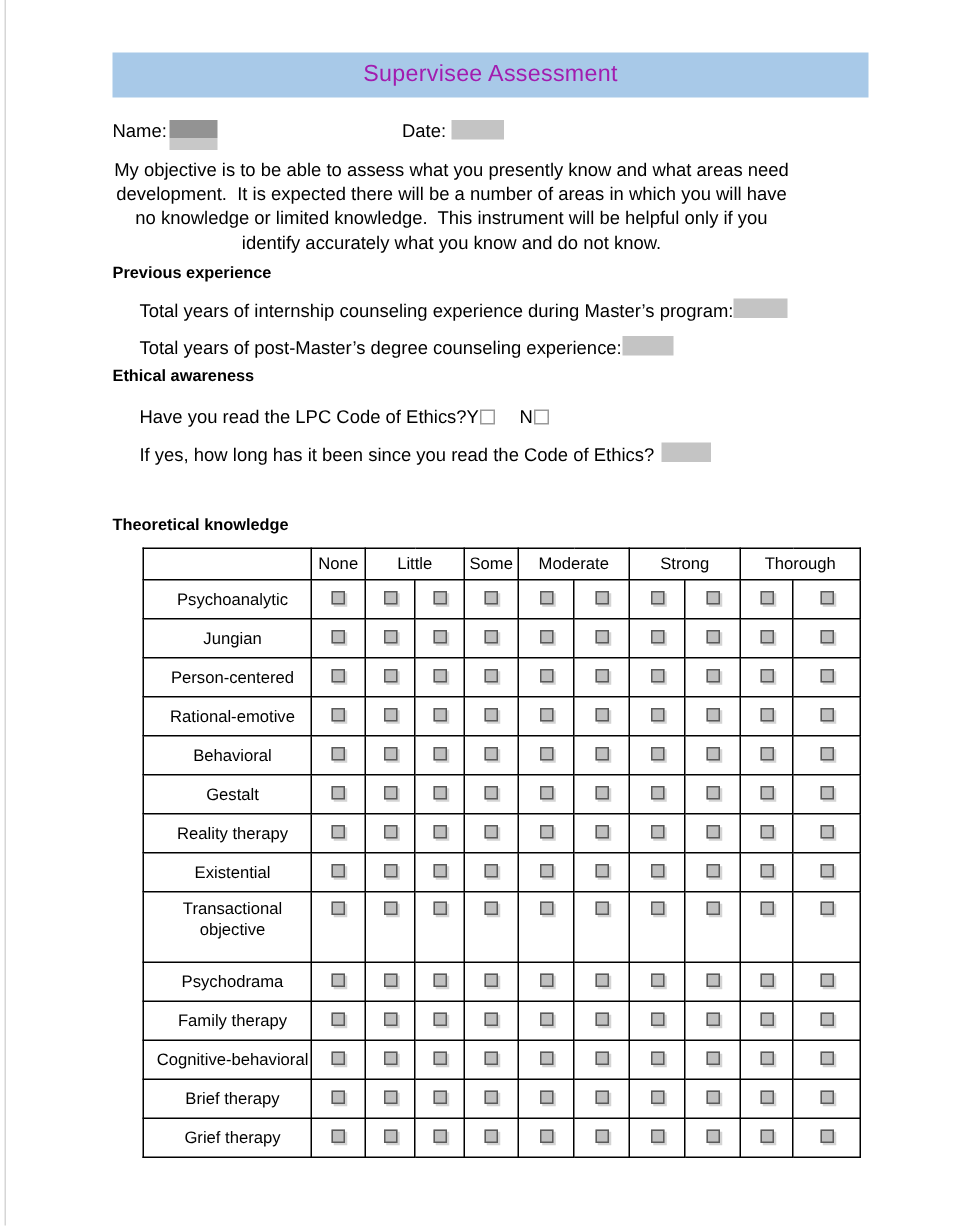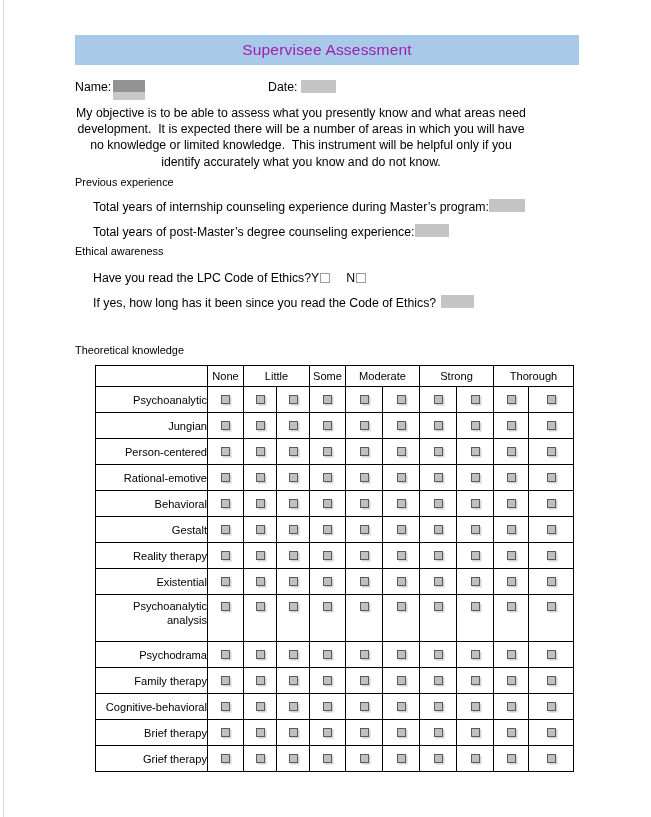--- a/index.html
+++ b/index.html
@@ -107,21 +107,21 @@
     line-height: 16.2px;
     text-align: center;
     white-space: pre-wrap;
   }
 
   
   .section-heading {
     position: absolute;
     left: 75px;
     font-size: 10.9px;
-    font-weight: normal;
+    font-weight: bold;
     white-space: nowrap;
   }
   #heading-previous-experience { top: 176px; }
   #heading-ethical-awareness   { top: 245px; }
   #heading-theoretical         { top: 344px; }
 
   
   .body-line {
     position: absolute;
     left: 93px;
@@ -169,21 +169,21 @@
     padding: 0;
     margin: 0;
   }
   #knowledge-table th {
     font-weight: normal;
     text-align: center;
     height: 20px;
     line-height: 20px;
   }
   #knowledge-table td.row-label {
-    text-align: right;
+    text-align: center;
     padding: 2px 0 2px 7px;
     height: 21px;
     line-height: 14px;
     vertical-align: middle;
   }
   #knowledge-table td.cb-cell {
     text-align: center;
     vertical-align: middle;
     height: 21px;
   }
@@ -379,21 +379,21 @@
           <td class="cb-cell"><span class="grid-checkbox"></span></td>
           <td class="cb-cell"><span class="grid-checkbox"></span></td>
           <td class="cb-cell"><span class="grid-checkbox"></span></td>
           <td class="cb-cell"><span class="grid-checkbox"></span></td>
           <td class="cb-cell"><span class="grid-checkbox"></span></td>
           <td class="cb-cell"><span class="grid-checkbox"></span></td>
           <td class="cb-cell"><span class="grid-checkbox"></span></td>
           <td class="cb-cell"><span class="grid-checkbox"></span></td>
         </tr>
         <tr class="tall">
-          <td class="row-label">Psychoanalytic analysis</td>
+          <td class="row-label">Transactional objective</td>
           <td class="cb-cell"><span class="grid-checkbox"></span></td>
           <td class="cb-cell"><span class="grid-checkbox"></span></td>
           <td class="cb-cell"><span class="grid-checkbox"></span></td>
           <td class="cb-cell"><span class="grid-checkbox"></span></td>
           <td class="cb-cell"><span class="grid-checkbox"></span></td>
           <td class="cb-cell"><span class="grid-checkbox"></span></td>
           <td class="cb-cell"><span class="grid-checkbox"></span></td>
           <td class="cb-cell"><span class="grid-checkbox"></span></td>
           <td class="cb-cell"><span class="grid-checkbox"></span></td>
           <td class="cb-cell"><span class="grid-checkbox"></span></td>

